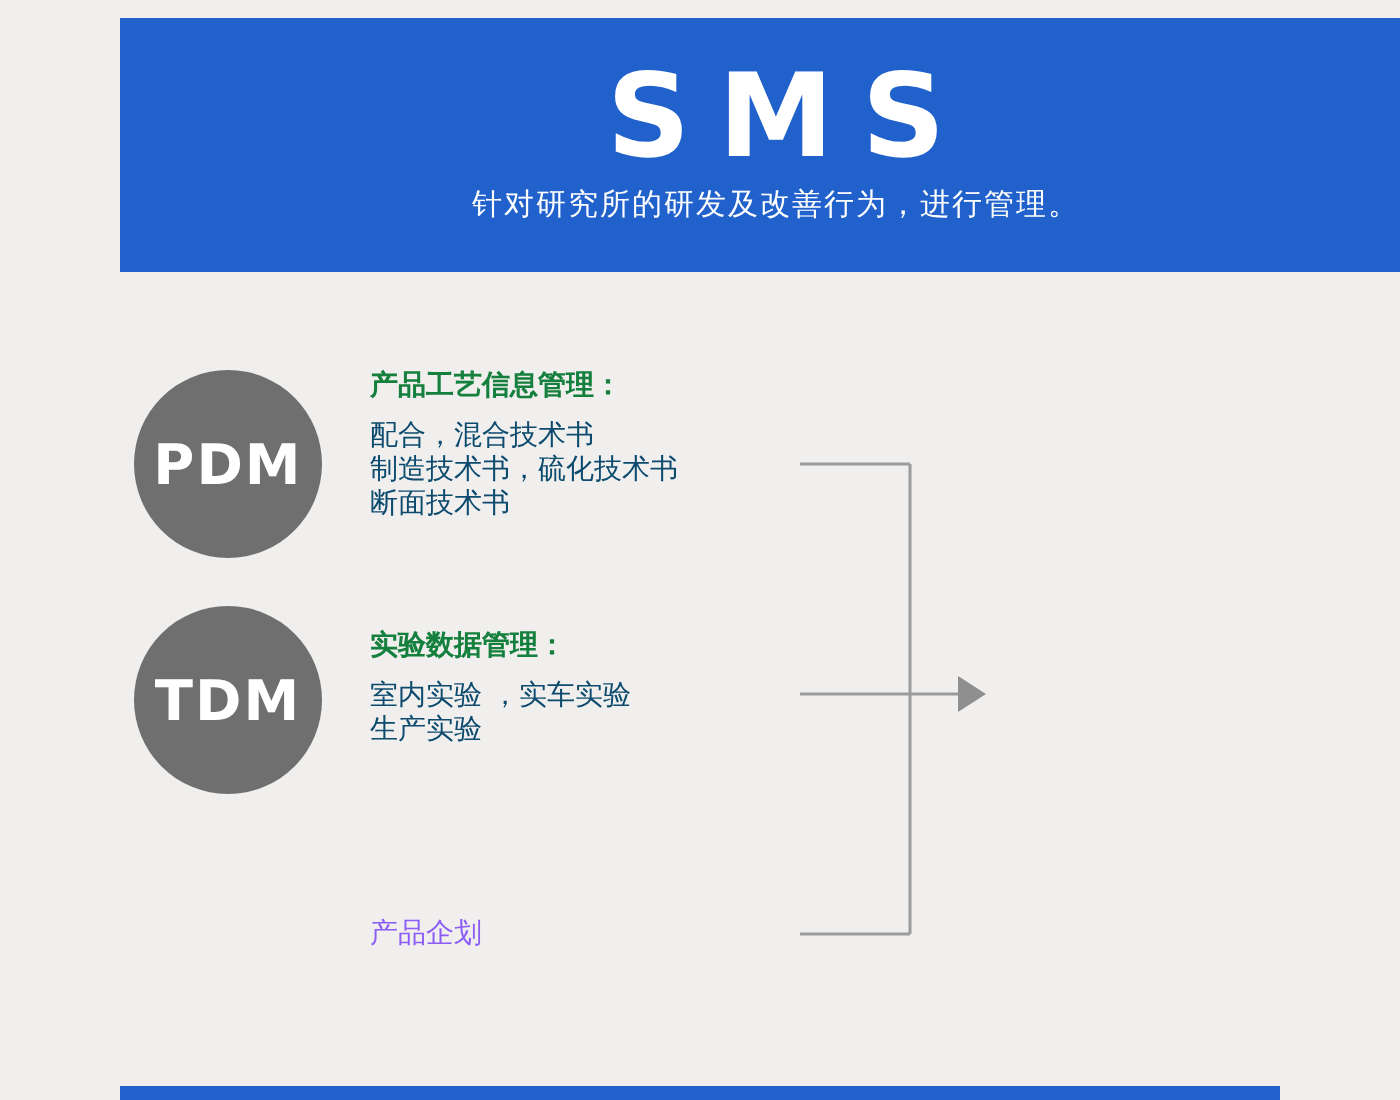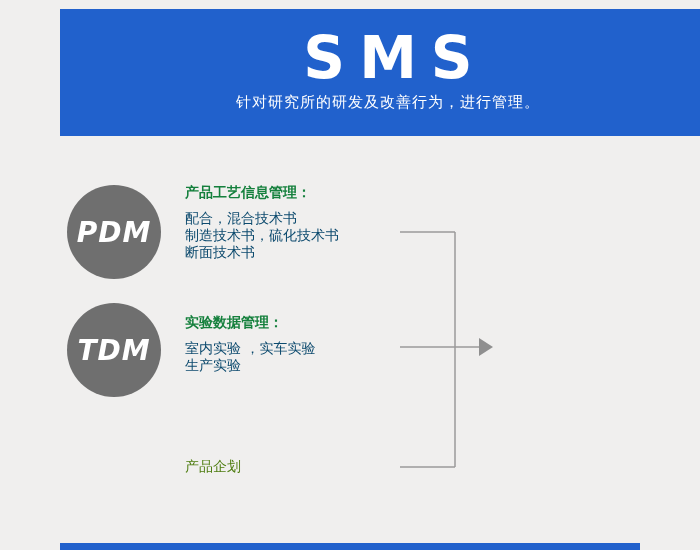--- a/index.html
+++ b/index.html
@@ -48,21 +48,20 @@
     height: 94px;
     border-radius: 50%;
     background: var(--circle-gray, #6f6f6f);
     color: #fff;
     display: flex;
     align-items: center;
     justify-content: center;
     font-size: 28px;
     font-weight: bold;
     letter-spacing: 1px;
-    font-style: italic;
   }
   .circle-pdm { top: 185px; }
   .circle-tdm { top: 303px; }
   .circle-pd  { top: 423px; }
   
   .module-text {
     position: absolute;
     left: 185px;
     color: #333;
   }
@@ -71,21 +70,21 @@
   .module-text-pd  { top: 458px; }
   .module-heading {
     font-size: 14px;
     font-weight: bold;
     margin-bottom: 8px;
     color: #15803d;
   }
   .module-heading.plain {
     font-weight: normal;
     font-size: 14px;
-    color: #4d7c0f;
+    color: #8b5cf6;
     margin-bottom: 0;
   }
   .module-line {
     font-size: 14px;
     line-height: 17px;
     color: #0c4a6e;
   }
   
   .connector {
     position: absolute;

